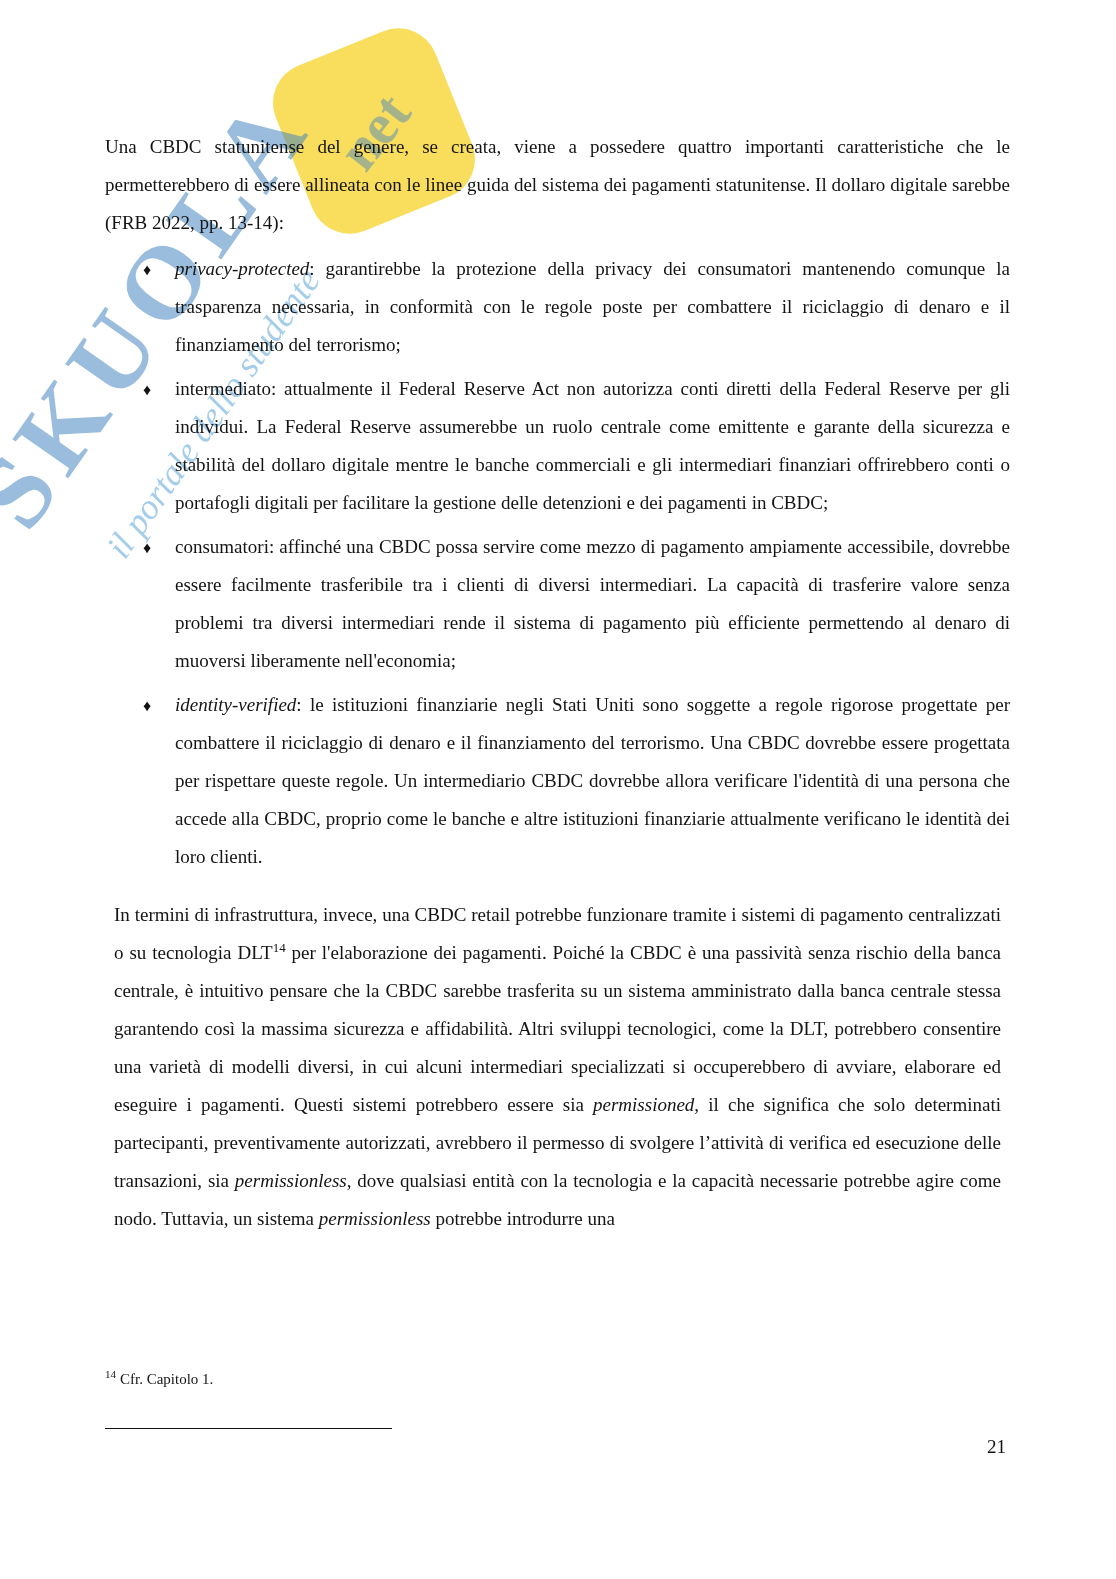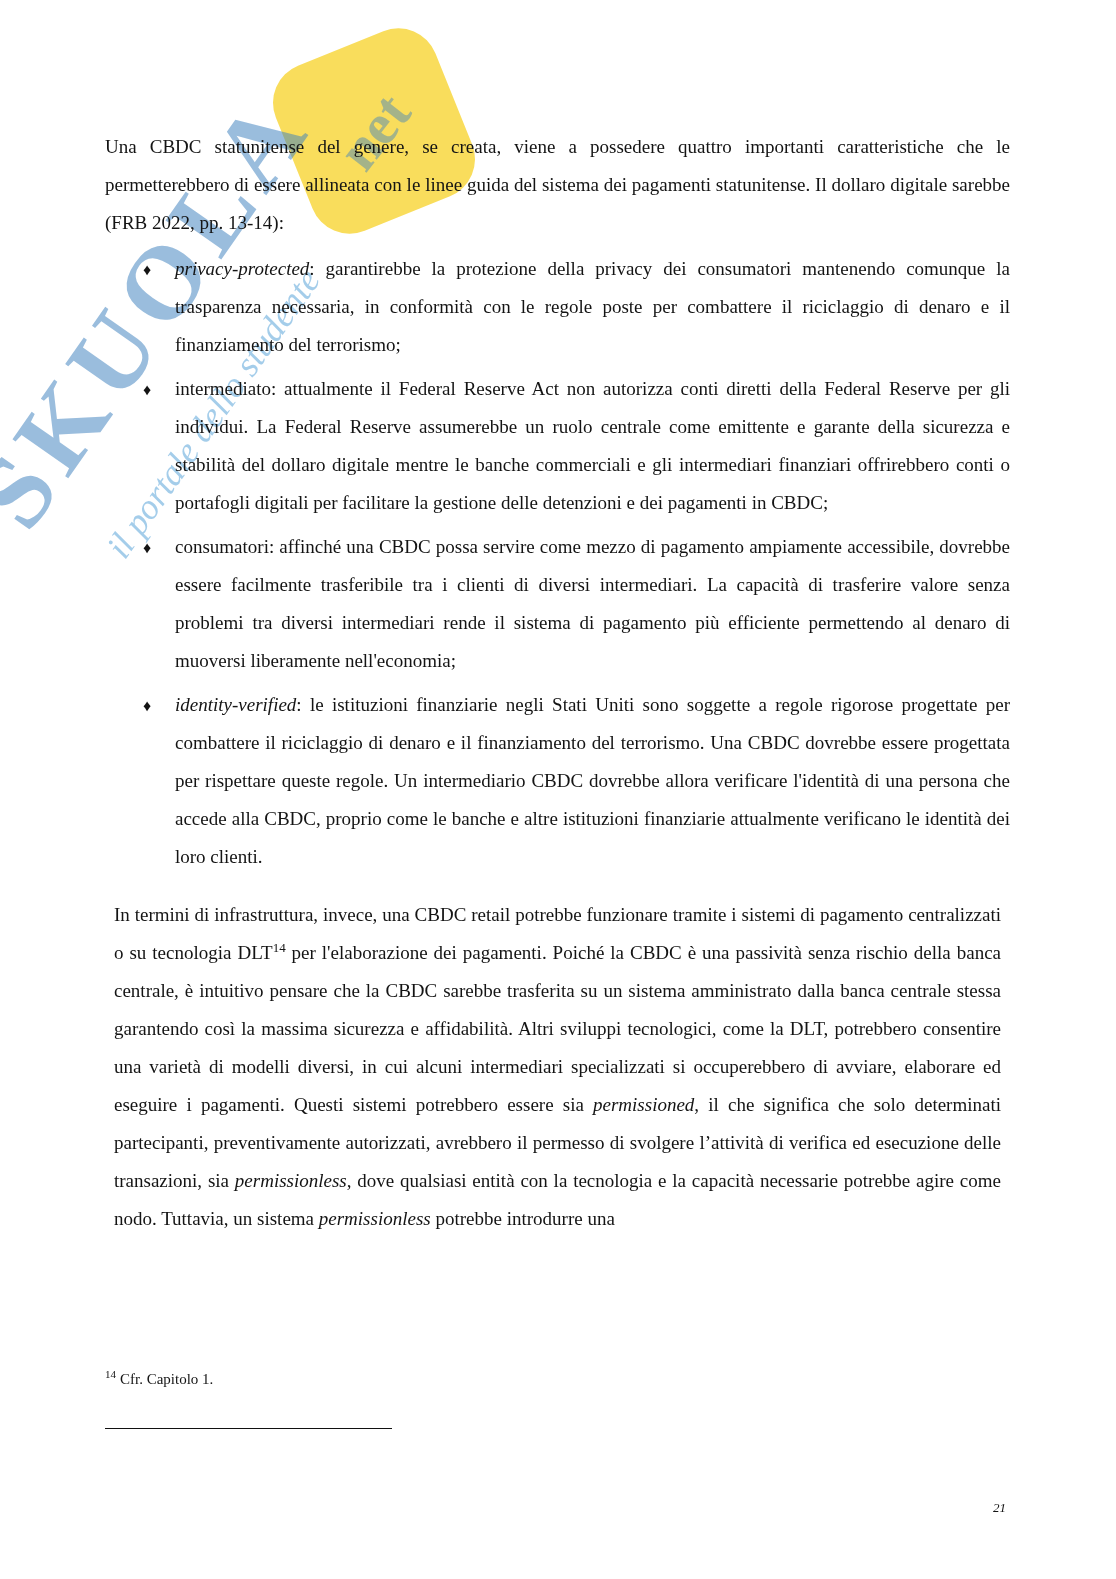--- a/index.html
+++ b/index.html
@@ -123,25 +123,24 @@
   .footnote sup {
     font-size: 11px;
     line-height: 0;
     margin-right: 4px;
   }
 
   
   .page-number {
     position: absolute;
     right: 110px;
-    top: 1500px;
+    top: 1436px;
     z-index: 1;
-    font-size: 13px;
+    font-size: 19px;
     color: #141414;
-    font-style: italic;
   }
 </style>
 </head>
 <body>
 
 <div class="page">
 
   <div class="watermark">
     <div class="wm-square">
       <span>net</span>

